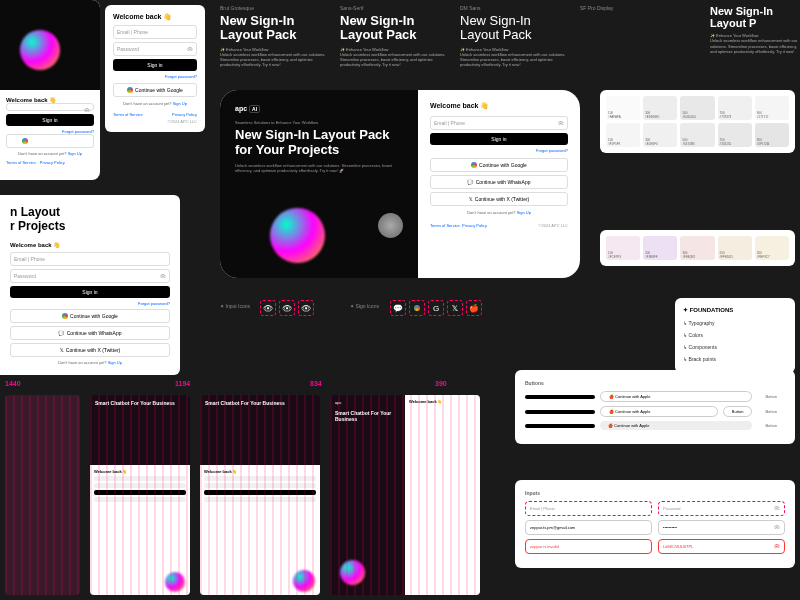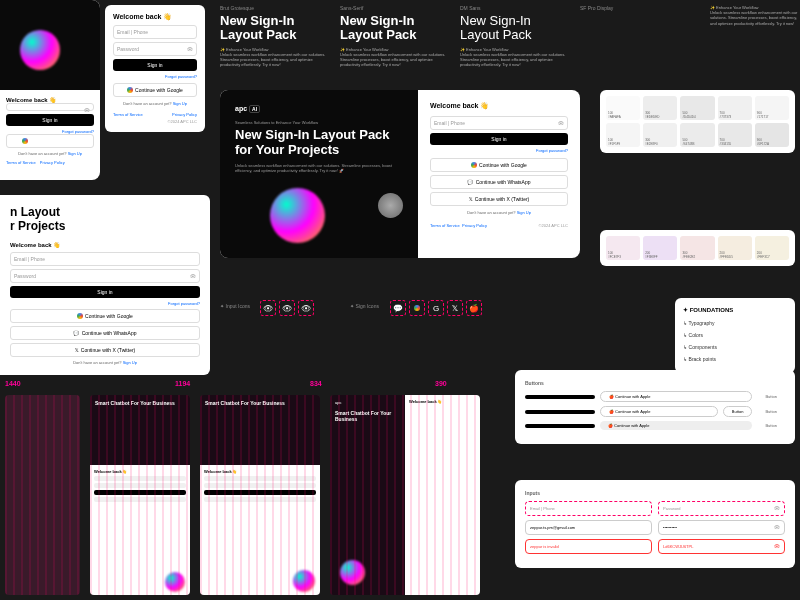--- a/index.html
+++ b/index.html
@@ -25,34 +25,34 @@
 .spec1{left:220px;width:110px}
 .spec2{left:340px;width:110px}
 .spec2 h2{font-weight:900}
 .spec3{left:460px;width:110px}
 .spec3 h2{font-weight:400}
 .spec4{left:580px;width:110px}
 .spec-right{position:absolute;right:0;top:5px;width:90px}
 .spec-right h2{font-size:11px}
 
 
-.main-card{position:absolute;left:220px;top:90px;width:360px;height:168px;background:#fff;border-radius:8px;display:flex;overflow:hidden}
+.main-card{position:absolute;left:220px;top:90px;width:360px;height:188px;background:#fff;border-radius:18px;display:flex;overflow:hidden}
 .main-hero{width:55%;background:#0a0a0a;padding:15px;position:relative}
 .main-hero .logo{font-size:7px;font-weight:700;color:#fff}
 .main-hero .tag{font-size:4px;color:#999;margin-top:8px}
 .main-hero h1{font-size:13px;color:#fff;font-weight:700;margin-top:3px;line-height:1.15}
 .main-hero p{font-size:4px;color:#999;margin-top:5px;line-height:1.4}
 .main-hero .blob{width:55px;height:55px;bottom:15px;left:50px}
 .main-hero .blob2{width:25px;height:25px;bottom:40px;right:15px;background:radial-gradient(circle,#aaa,#666);position:absolute;border-radius:50%}
 .main-form{width:45%;padding:12px;color:#000}
 .main-form h4{font-size:7px;margin-bottom:6px}
 .main-form .footer-links{display:flex;justify-content:space-between;margin-top:8px;font-size:4px}
 
 
-.left-snippet{position:absolute;left:0;top:195px;width:210px;background:#fff;border-radius:0 6px 6px 0;padding:10px;color:#000}
+.left-snippet{position:absolute;left:0;top:195px;width:180px;background:#fff;border-radius:0 6px 6px 0;padding:10px;color:#000}
 .left-snippet h3{font-size:12px;font-weight:700;margin-bottom:8px}
 
 
 .swatches{position:absolute;right:5px;top:90px;width:195px;background:#fff;border-radius:6px;padding:6px;display:grid;grid-template-columns:repeat(5,1fr);gap:3px}
 .swatch{height:24px;border-radius:3px;position:relative}
 .swatch span{position:absolute;bottom:1px;left:2px;font-size:3px;color:#666}
 .swatches2{position:absolute;right:5px;top:230px;width:195px;background:#fff;border-radius:6px;padding:6px;display:grid;grid-template-columns:repeat(5,1fr);gap:3px}
 
 
 .foundations{position:absolute;right:5px;top:298px;width:120px;background:#fff;border-radius:6px;padding:8px;color:#000}
@@ -164,20 +164,21 @@
 <div class="type-spec spec3">
   <div class="label">DM Sans</div>
   <h2>New Sign-In Layout Pack</h2>
   <div class="sub">✨ <span>Enhance Your Workflow</span></div>
   <div class="sub">Unlock seamless workflow enhancement with our solutions. Streamline processes, boost efficiency, and optimize productivity effortlessly. Try it now!</div>
 </div>
 <div class="type-spec spec4">
   <div class="label">SF Pro Display</div>
 </div>
 <div class="type-spec spec-right">
+  <h2>New Sign-In Layout P</h2>
   <div class="sub">✨ <span>Enhance Your Workflow</span></div>
   <div class="sub">Unlock seamless workflow enhancement with our solutions. Streamline processes, boost efficiency, and optimize productivity effortlessly. Try it now!</div>
 </div>
 
 <div class="main-card">
   <div class="main-hero">
     <div class="logo"><span>apc</span> <span style="border:1px solid #444;padding:0 2px;border-radius:2px;font-size:5px">AI</span></div>
     <div class="tag">Seamless Solutions to Enhance Your Workflow</div>
     <h1>New Sign-In Layout Pack for Your Projects</h1>
     <p>Unlock seamless workflow enhancement with our solutions. Streamline processes, boost efficiency, and optimize productivity effortlessly. Try it now! 🚀</p>

